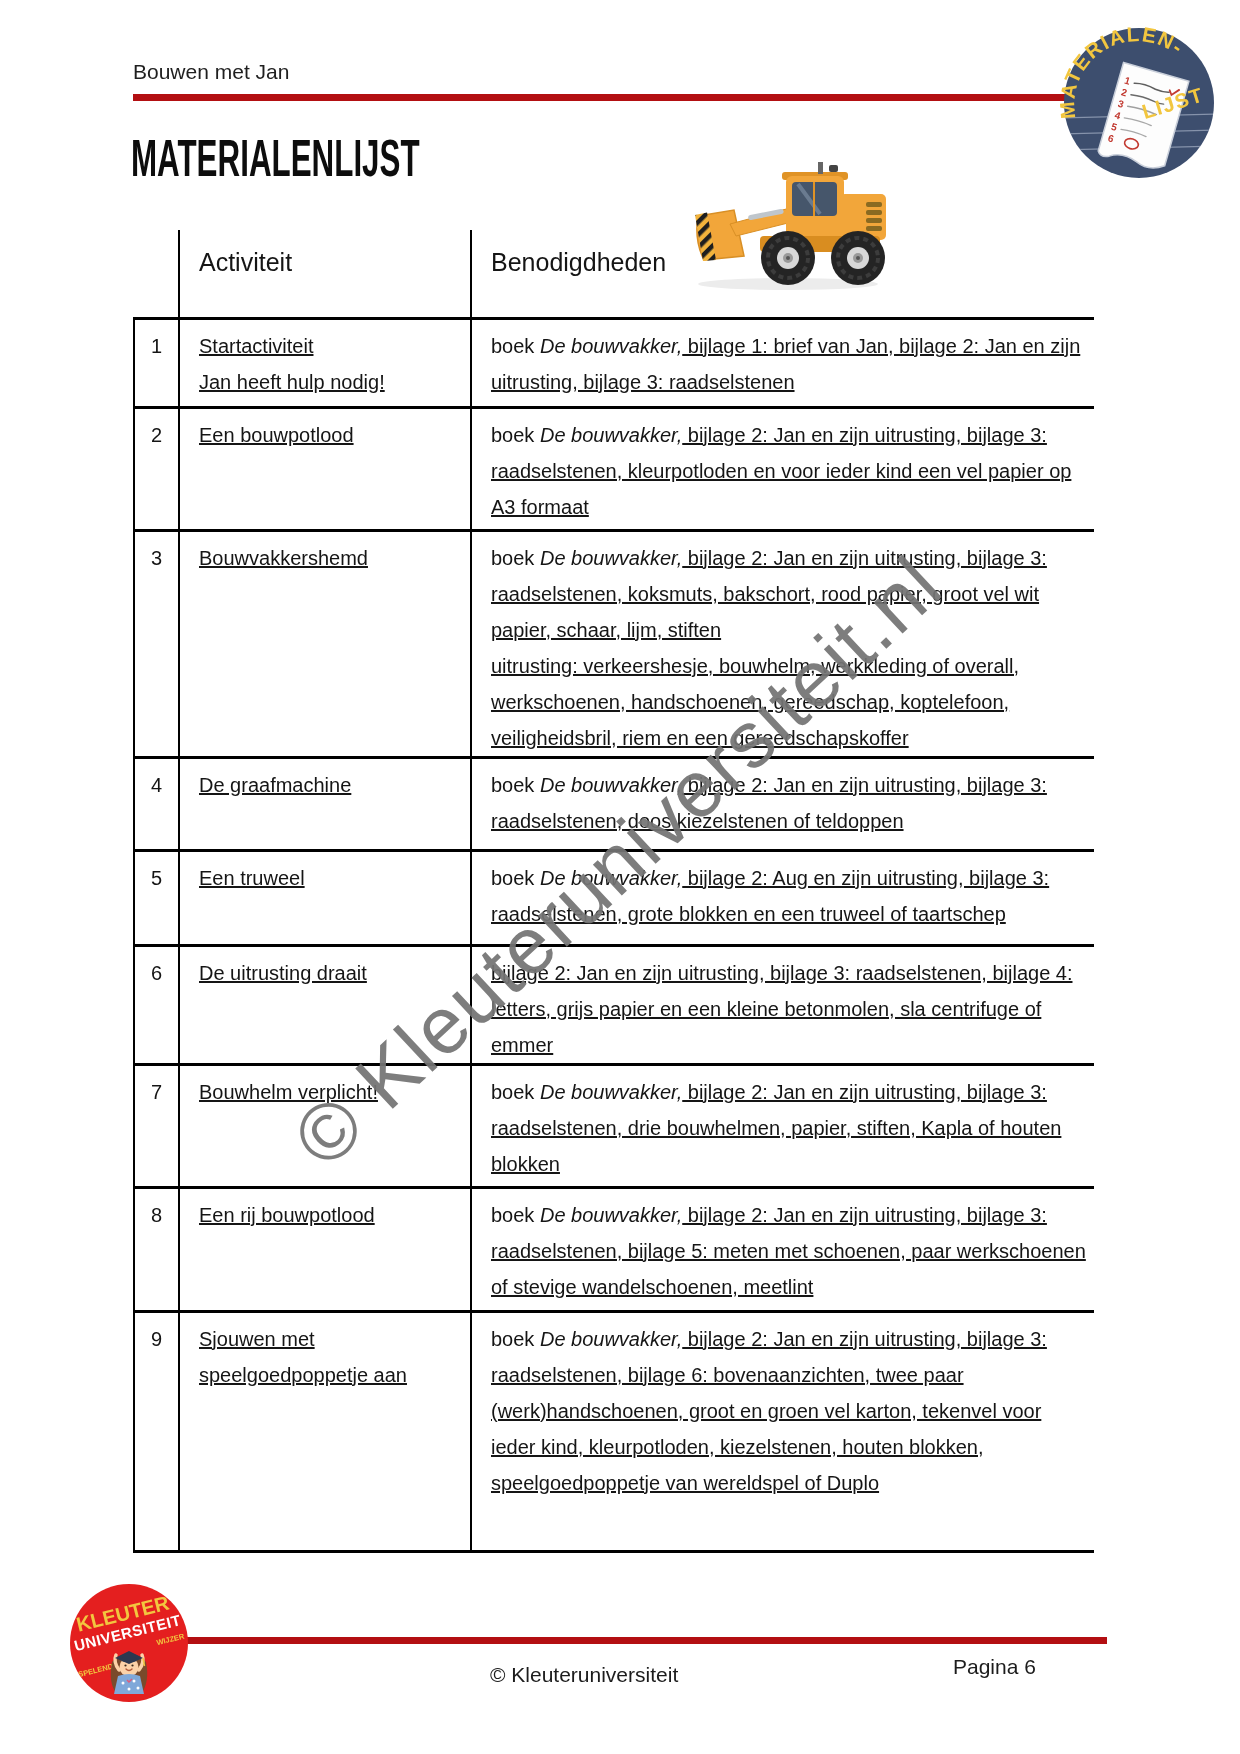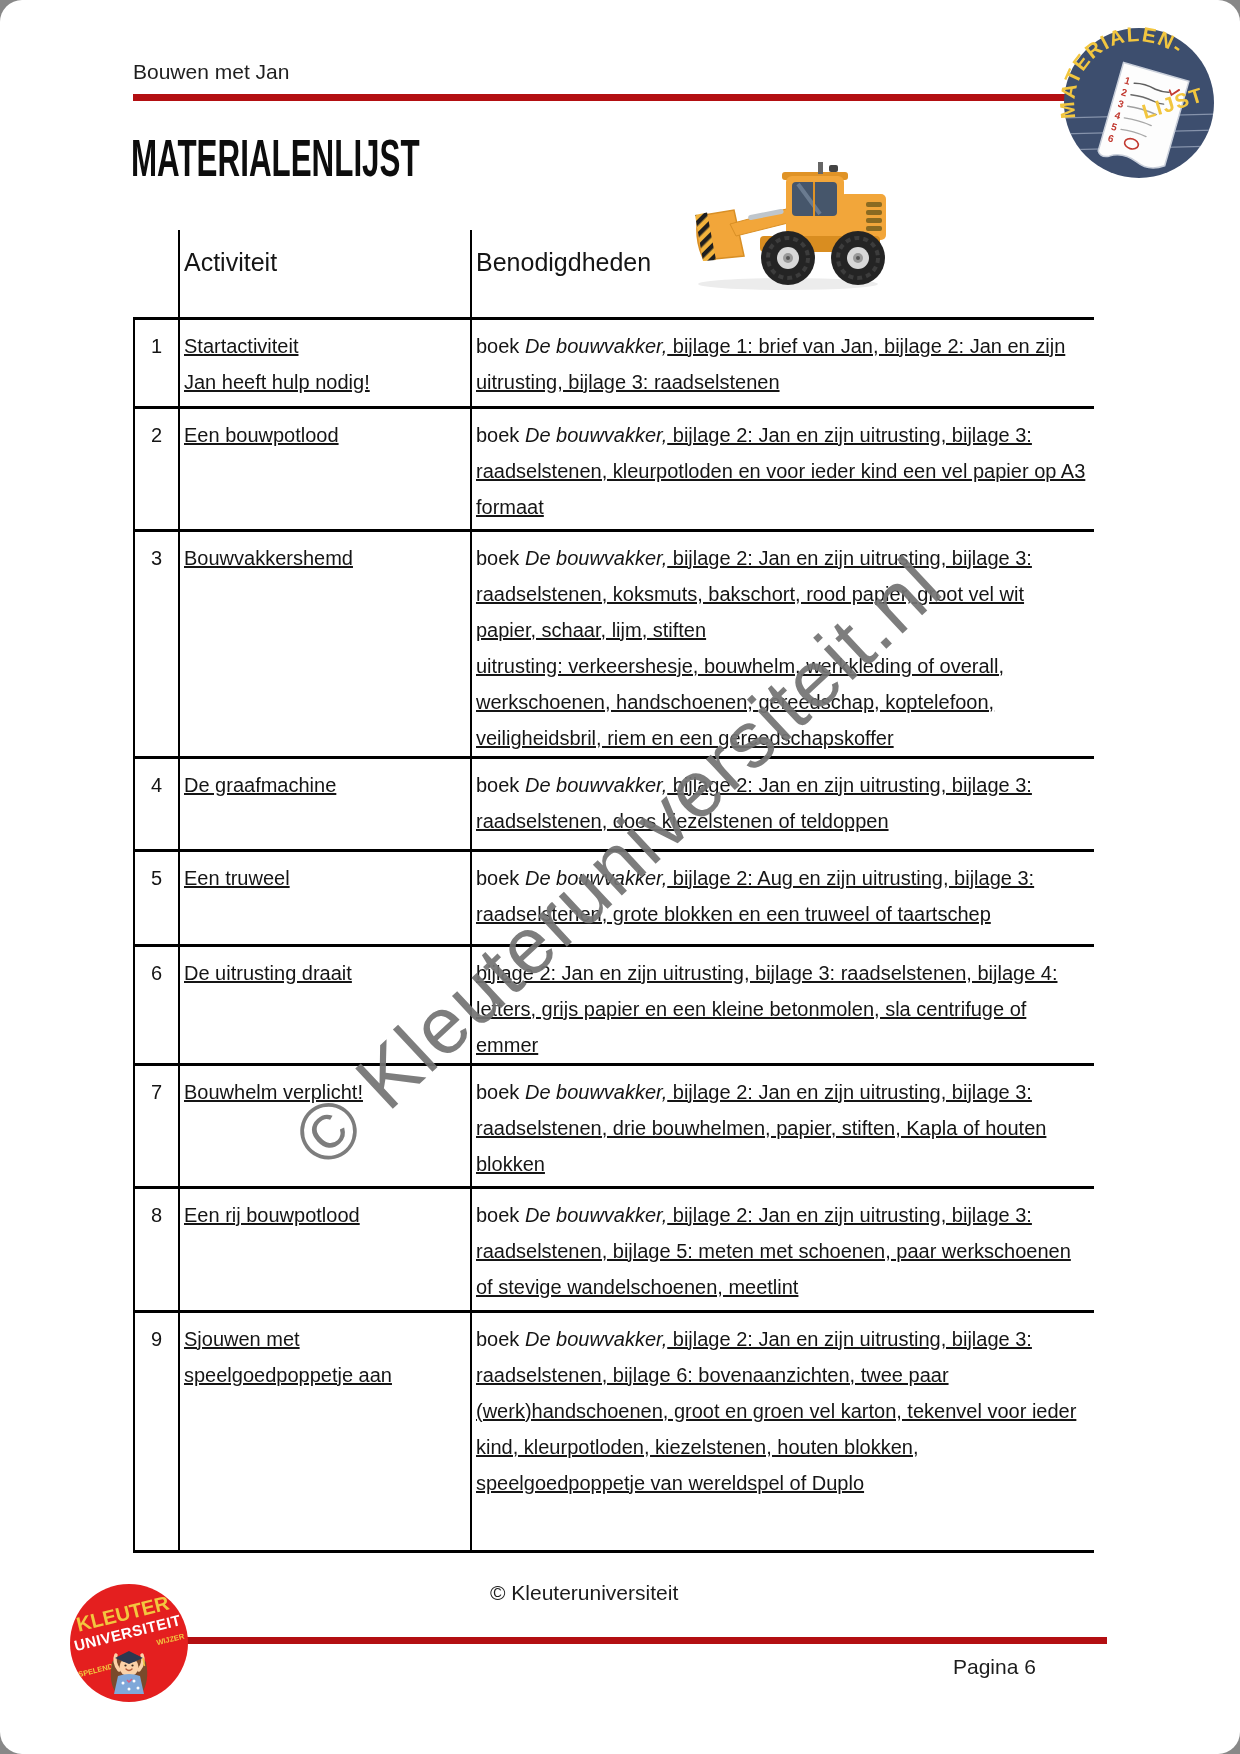--- a/index.html
+++ b/index.html
@@ -1,19 +1,19 @@
 <!DOCTYPE html>
 <html><head>
 <meta charset="utf-8">
 <style>
   html,body { margin:0; padding:0; background:#888; }
   .page {
     position:relative; width:1240px; height:1754px; margin:0 auto;
     background:#ffffff; overflow:hidden;
-    font-family:"Liberation Sans", sans-serif; color:#1c1c1c;border-radius:22px;
+    font-family:"Liberation Sans", sans-serif; color:#1c1c1c;
   }
   .header-title { position:absolute; left:133px; top:60px; font-size:21px; color:#1f1f1f; }
   .header-rule  { position:absolute; left:133px; top:94px; width:974px; height:7px; background:#b30f12; }
   .badge { position:absolute; left:1060px; top:24px; width:158px; height:158px; z-index:4; }
 
   .page-title {
     position:absolute; left:131px; top:128px;
     font-size:56px; font-weight:bold; letter-spacing:0px; color:#0d0d0d;
     transform:scale(0.56,0.92); transform-origin:left top; white-space:nowrap;
   }
@@ -23,40 +23,40 @@
     position:absolute; left:133px; top:230px; width:960px;
     border-collapse:collapse; table-layout:fixed;
     font-size:20px; line-height:36px; color:#151515;
   }
   table.materials td { vertical-align:top; border:2px solid #000; border-top-width:3px; }
   table.materials thead td { border-top:none; font-size:25px; padding-top:14px; }
   table.materials thead td.cell-num { border-left:none; }
   table.materials td.last { border-right:none; }
   table.materials tbody tr:last-child td { border-bottom:3px solid #000; }
   td.cell-num { text-align:center; padding-top:8px; }
-  td.cell-act, td.cell-mat { padding:8px 8px 0 4px;margin-left:20px; }
+  td.cell-act, td.cell-mat { padding:8px 8px 0 19px;margin-left:20px; }
   .pre { white-space:pre-line;text-decoration:underline; }
   em { }
 
   thead tr { height:88px; }
   tbody tr:nth-child(1){height:89px} tbody tr:nth-child(2){height:123px}
   tbody tr:nth-child(3){height:215px} tbody tr:nth-child(4){height:93px}
   tbody tr:nth-child(5){height:95px}  tbody tr:nth-child(6){height:117px}
   tbody tr:nth-child(7){height:123px} tbody tr:nth-child(8){height:124px}
   tbody tr:nth-child(9){height:240px}
 
   .watermark {
     position:absolute; left:618px; top:862px; z-index:10; pointer-events:none;
     transform:translate(-50%,-50%) rotate(-43deg);
     font-size:80px; letter-spacing:2px; color:#747474; opacity:0.93; white-space:nowrap;
   }
 
   .footer-rule { position:absolute; left:185px; top:1637px; width:922px; height:7px; background:#b30f12; }
   .footer-logo { position:absolute; left:66px; top:1580px; width:126px; height:126px; z-index:5; }
-  .footer-copy { position:absolute; left:490px; top:1581px; font-size:21px; }
+  .footer-copy { position:absolute; left:490px; top:1663px; font-size:21px; }
   .footer-page { position:absolute; left:905px; top:1655px; font-size:21px;margin-left:48px; }
 </style>
 </head>
 <body>
 
 <div class="page">
 
   <div class="header-title">Bouwen met Jan</div>
   <div class="header-rule"></div>
 

